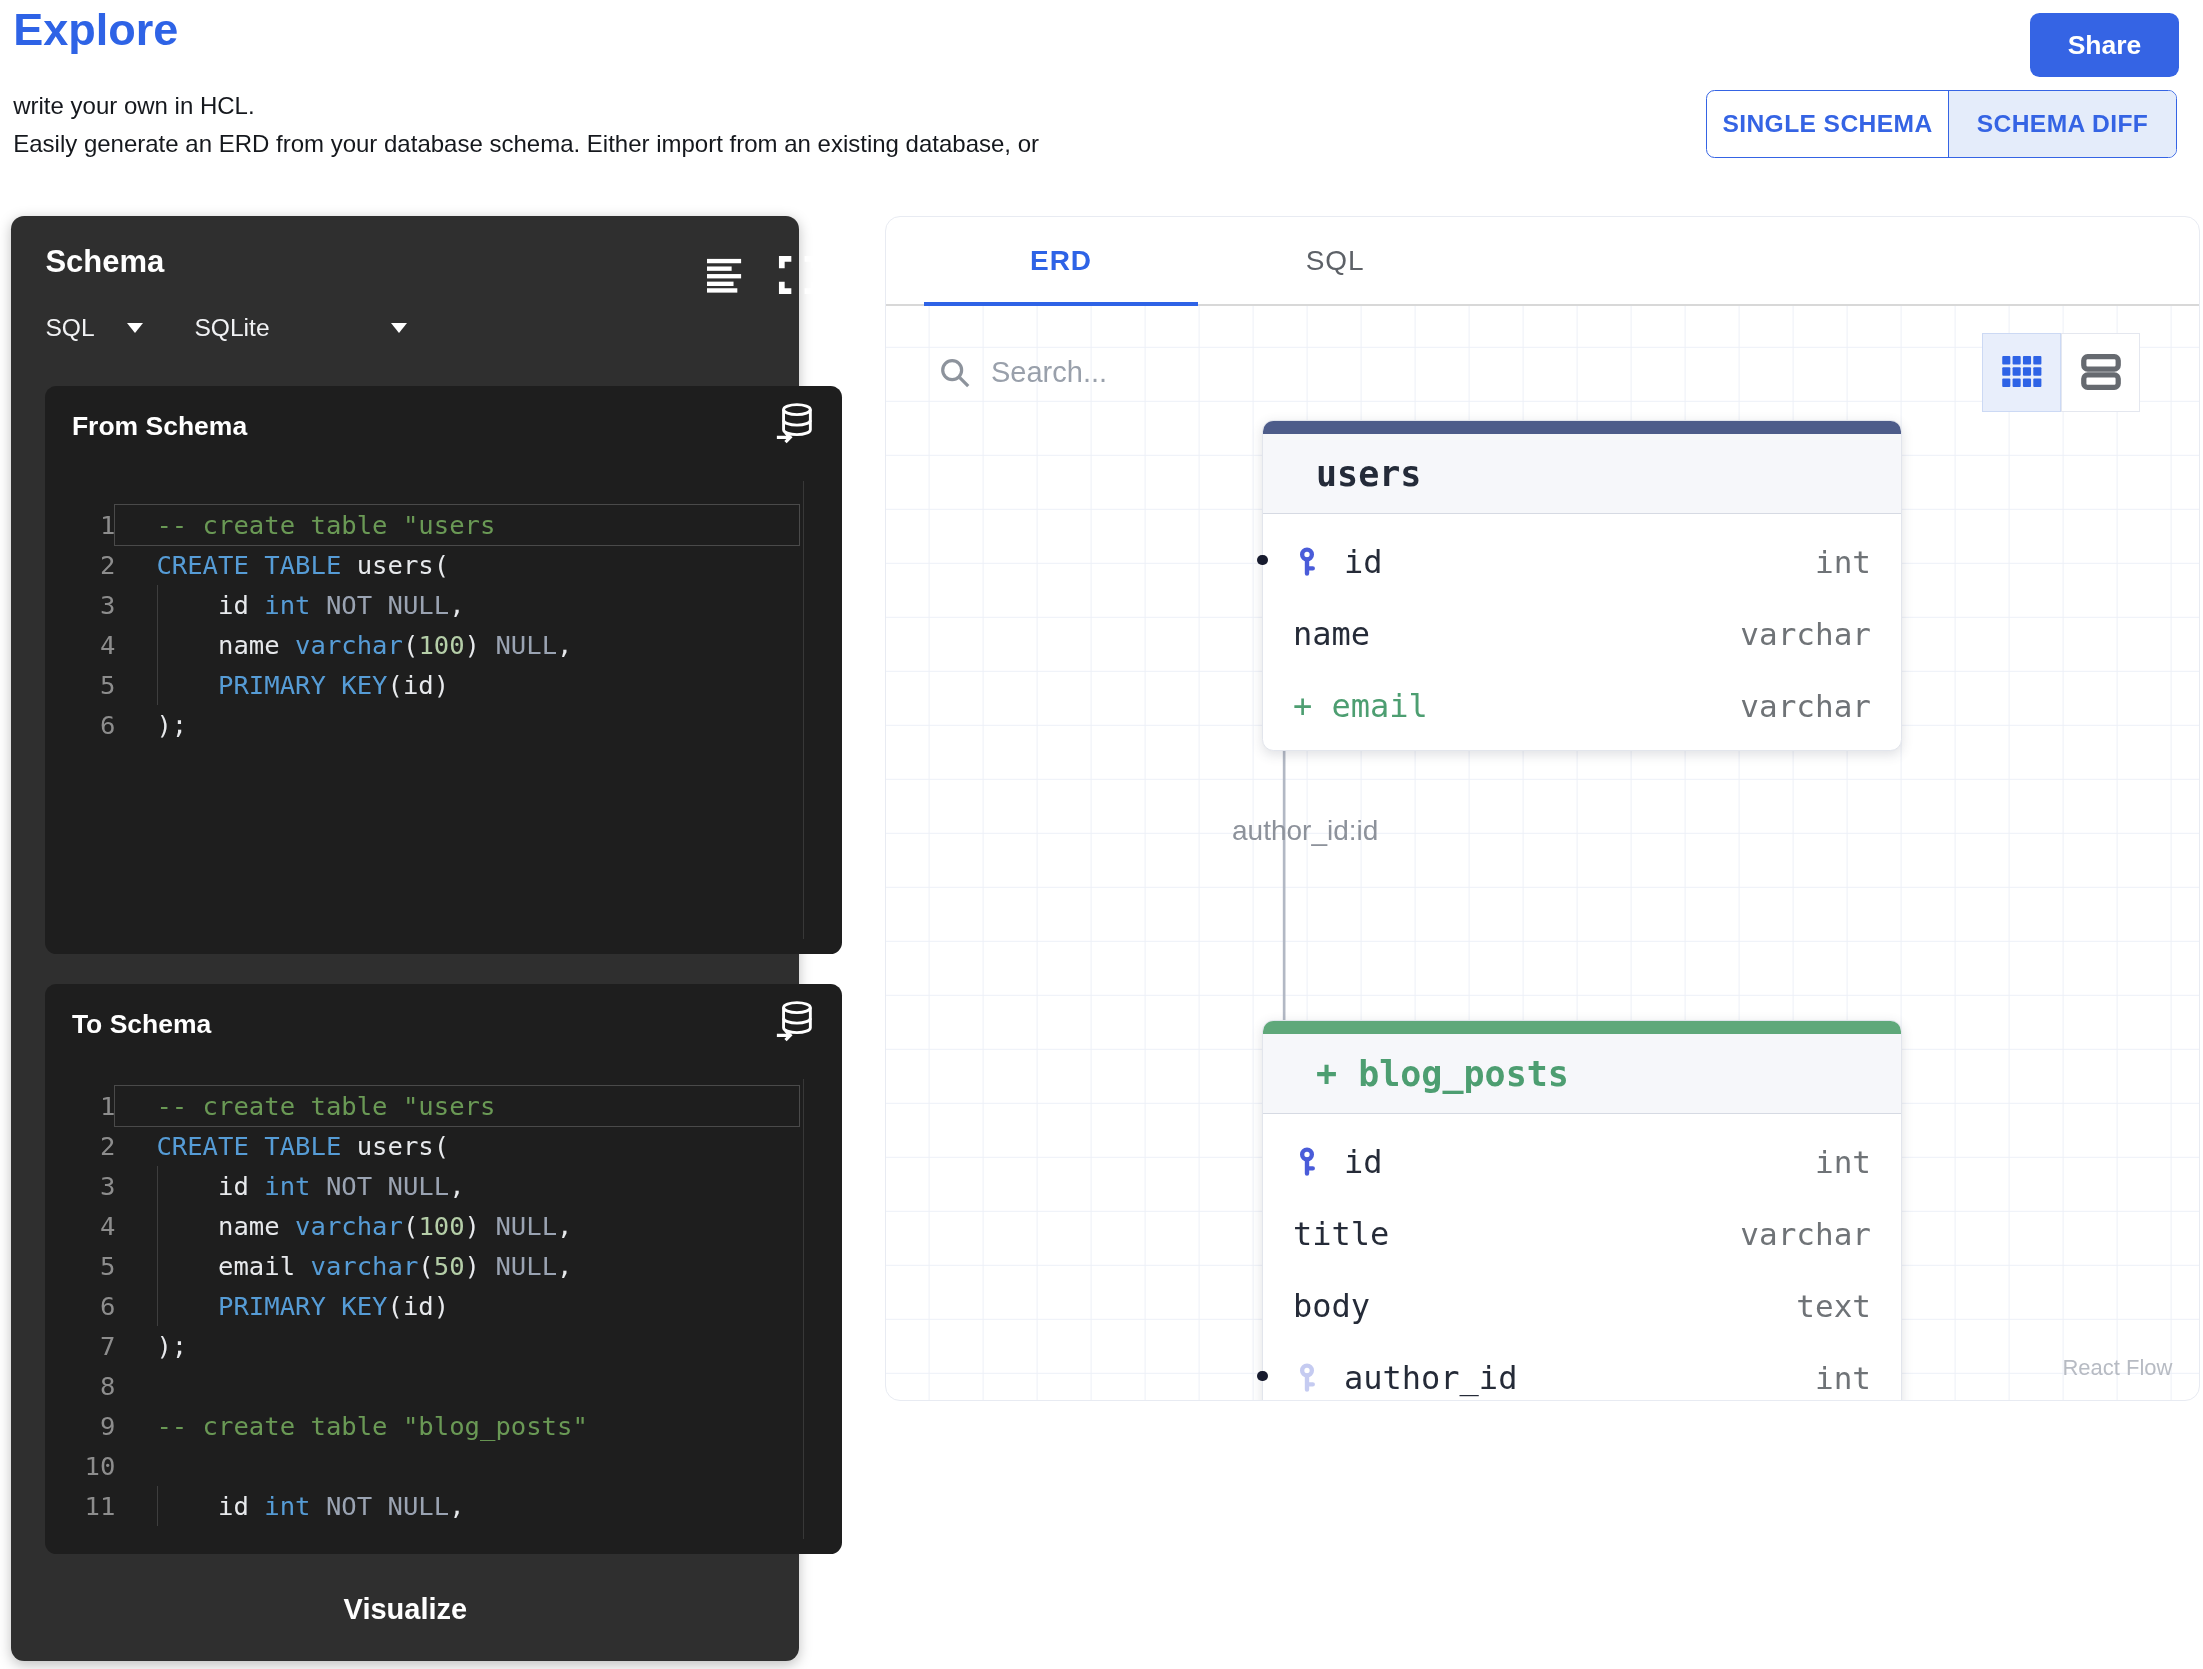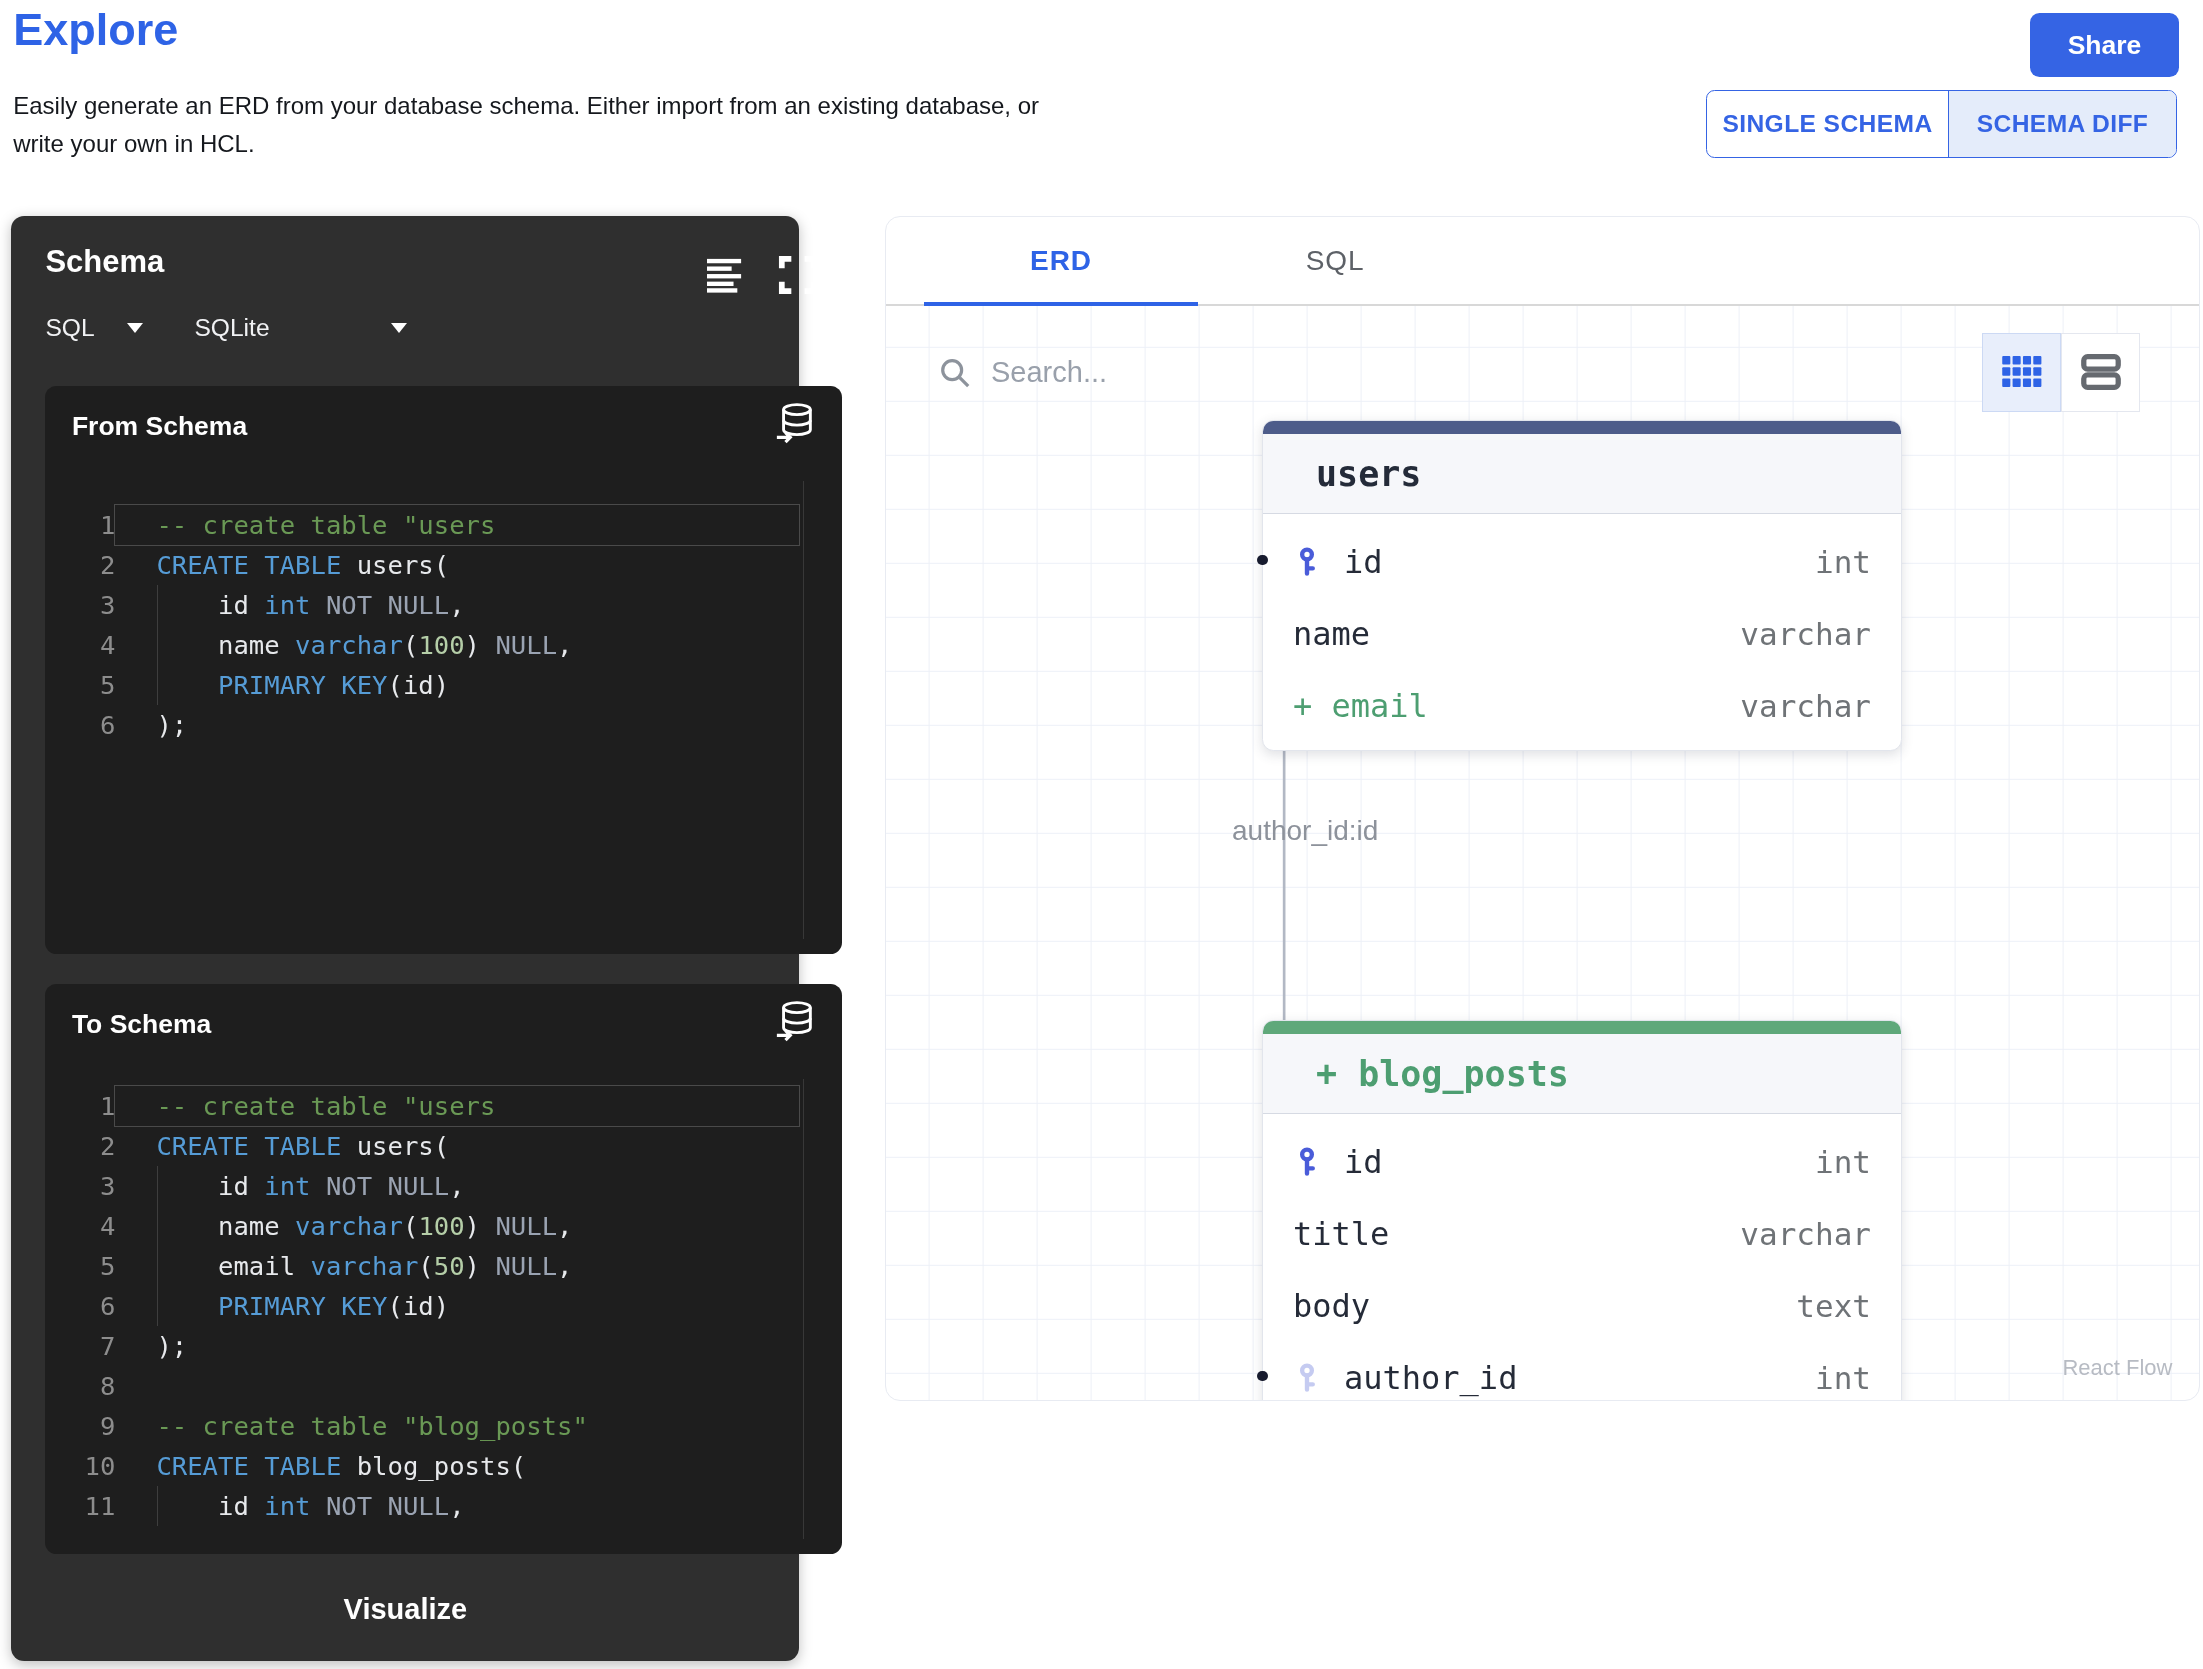--- a/index.html
+++ b/index.html
@@ -99,22 +99,22 @@
   .zc-btn:last-child{border-bottom:none;}
   .attribution{position:absolute;right:26.5px;bottom:19px;font-size:22px;color:#b7bbc3;}
 </style>
 </head>
 <body>
 
 <div class="stage">
 
   <div class="page-title">Explore</div>
   <div class="page-desc">
+    <div>write your own in HCL.</div>
     <div>Easily generate an ERD from your database schema. Either import from an existing database, or</div>
-    <div>write your own in HCL.</div>
   </div>
   <div class="share-btn">Share</div>
   <div class="mode-toggle">
     <div class="mode-opt first">SINGLE SCHEMA</div>
     <div class="mode-opt second">SCHEMA DIFF</div>
   </div>
 
   <section class="schema-panel">
     <div class="schema-title">Schema</div>
 
@@ -225,21 +225,20 @@
           <div class="code-line">
             <span class="ln">8</span>
             <span class="line-body"></span>
           </div>
           <div class="code-line">
             <span class="ln">9</span>
             <span class="line-body"><span class="tok-cm">-- create table "blog_posts"</span></span>
           </div>
           <div class="code-line">
             <span class="ln">10</span>
-            <span class="line-body"><span class="tok-kw">CREATE TABLE</span><span class="tok-tx"> blog_posts(</span></span>
           </div>
           <div class="code-line">
             <span class="ln">11</span>
             <span class="line-body guide"><span class="tok-tx">    id </span><span class="tok-kw">int</span><span class="tok-nl"> NOT NULL</span><span class="tok-tx">,</span></span>
           </div>
         </div>
     </div>
 
     <button class="visualize">Visualize</button>
   </section>

